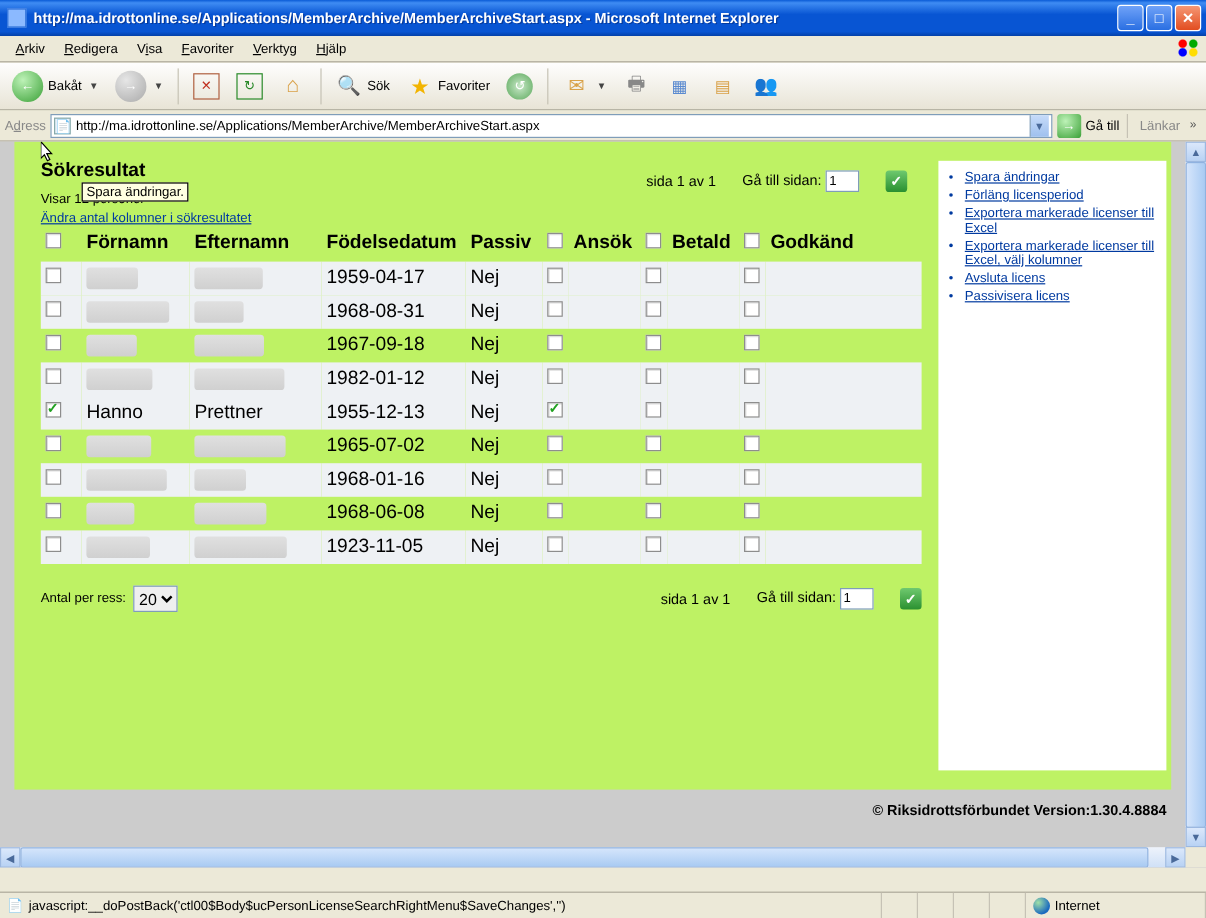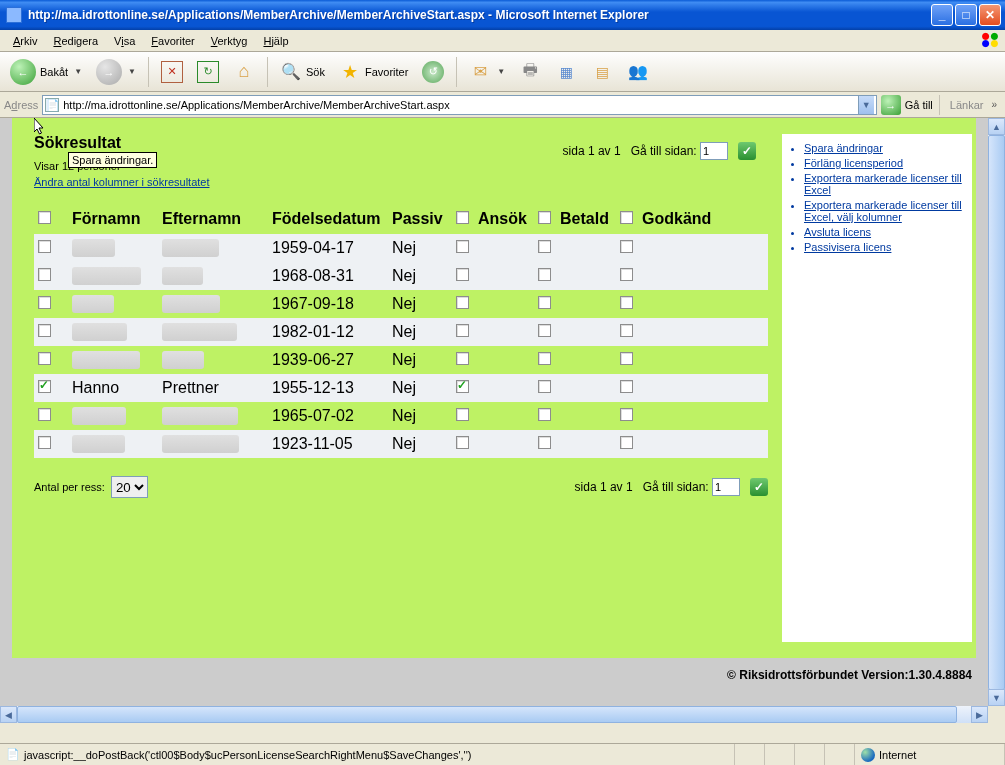--- a/index.html
+++ b/index.html
@@ -79,22 +79,22 @@
 .side-col { width:190px; background:#fff; padding:8px 10px 12px 4px; margin-right:4px;}
 .side-col ul { margin:0; padding-left:18px; }
 .side-col li { color:#003aa0; margin-bottom:3px; }
 .side-col a { color:#003aa0; text-decoration:underline; cursor:pointer; }
 .tooltip { position:absolute; background:#ffffe1; border:1px solid #000; padding:1px 3px; font-size:11px; color:#000;margin-left:16px; }
 .cursor-arrow { position:absolute; width:12px; height:18px; pointer-events:none; }
 .cursor-arrow svg { display:block; }
 
 h2.sokrubrik { margin:0 0 8px 0; font-size:16px; font-family: Arial, sans-serif; color:#000; }
 .visar { margin-bottom:4px; }
-.andra { color:#003aa0; text-decoration:underline; cursor:pointer; display:inline-block; margin-bottom:16px;}
-.pager-row { display:flex; align-items:center; gap:10px; justify-content:flex-end; font-size:12px;}
+.andra { color:#003aa0; text-decoration:underline; cursor:pointer; display:inline-block; }
+.pager-row { display:flex; align-items:center; gap:22px; justify-content:flex-end; font-size:12px;}
 .pager-row .go-green { width:18px;height:18px;background:linear-gradient(#6fc96f,#2a9030); border-radius:3px;display:flex;align-items:center;justify-content:center;color:#fff;font-weight:bold;}
 .pager-input { width:28px; height:18px; border:1px solid #7f9db9; font-family:inherit; font-size:11px; padding:0 2px;}
 .top-pager { position:absolute; top:24px; right:220px; }
 
 table.results { width:100%; border-collapse:collapse; font-size:16px; }
 table.results th { text-align:left; font-weight:bold; padding:6px 4px; }
 table.results td { padding:5px 4px; }
 table.results tr.even td { background:#eef1f4; }
 .chk { width:13px; height:13px; border:1px solid #8d8d8d; background:#fff; display:inline-block; box-shadow: inset 1px 1px 0 #ddd; position:relative;}
 .chk.checked::after { content:"✓"; position:absolute; top:-3px; left:0px; font-size:12px; font-weight:bold; color:#21a121;}
@@ -278,51 +278,64 @@
                   <td><span class="blur" style="width:75px">&nbsp;</span></td>
                   <td>1982-01-12</td>
                   <td>Nej</td>
                   <td><span class="chk"></span></td>
                   <td></td>
                   <td><span class="chk"></span></td>
                   <td></td>
                   <td><span class="chk"></span></td>
                   <td></td>
                 </tr>
-                <tr>
-                  <td><span class="chk"></span></td>
-                  <td><span class="blur" style="width:68px">&nbsp;</span></td>
-                  <td><span class="blur" style="width:42px">&nbsp;</span></td>
-                  <td>1939-06-27</td>
-                  <td>Nej</td>
-                  <td><span class="chk"></span></td>
-                  <td></td>
-                  <td><span class="chk"></span></td>
-                  <td></td>
-                  <td><span class="chk"></span></td>
-                  <td></td>
-                </tr>
                 <tr class="even">
                   <td><span class="chk checked"></span></td>
                   <td>Hanno</td>
                   <td>Prettner</td>
                   <td>1955-12-13</td>
                   <td>Nej</td>
                   <td><span class="chk checked"></span></td>
                   <td></td>
                   <td><span class="chk"></span></td>
                   <td></td>
                   <td><span class="chk"></span></td>
                   <td></td>
                 </tr>
                 <tr>
                   <td><span class="chk"></span></td>
                   <td><span class="blur" style="width:54px">&nbsp;</span></td>
                   <td><span class="blur" style="width:76px">&nbsp;</span></td>
                   <td>1965-07-02</td>
+                  <td>Nej</td>
+                  <td><span class="chk"></span></td>
+                  <td></td>
+                  <td><span class="chk"></span></td>
+                  <td></td>
+                  <td><span class="chk"></span></td>
+                  <td></td>
+                </tr>
+                <tr class="even">
+                  <td><span class="chk"></span></td>
+                  <td><span class="blur" style="width:67px">&nbsp;</span></td>
+                  <td><span class="blur" style="width:43px">&nbsp;</span></td>
+                  <td>1968-01-16</td>
+                  <td>Nej</td>
+                  <td><span class="chk"></span></td>
+                  <td></td>
+                  <td><span class="chk"></span></td>
+                  <td></td>
+                  <td><span class="chk"></span></td>
+                  <td></td>
+                </tr>
+                <tr>
+                  <td><span class="chk"></span></td>
+                  <td><span class="blur" style="width:40px">&nbsp;</span></td>
+                  <td><span class="blur" style="width:60px">&nbsp;</span></td>
+                  <td>1968-06-08</td>
                   <td>Nej</td>
                   <td><span class="chk"></span></td>
                   <td></td>
                   <td><span class="chk"></span></td>
                   <td></td>
                   <td><span class="chk"></span></td>
                   <td></td>
                 </tr>
                 <tr class="even">
                   <td><span class="chk"></span></td>

